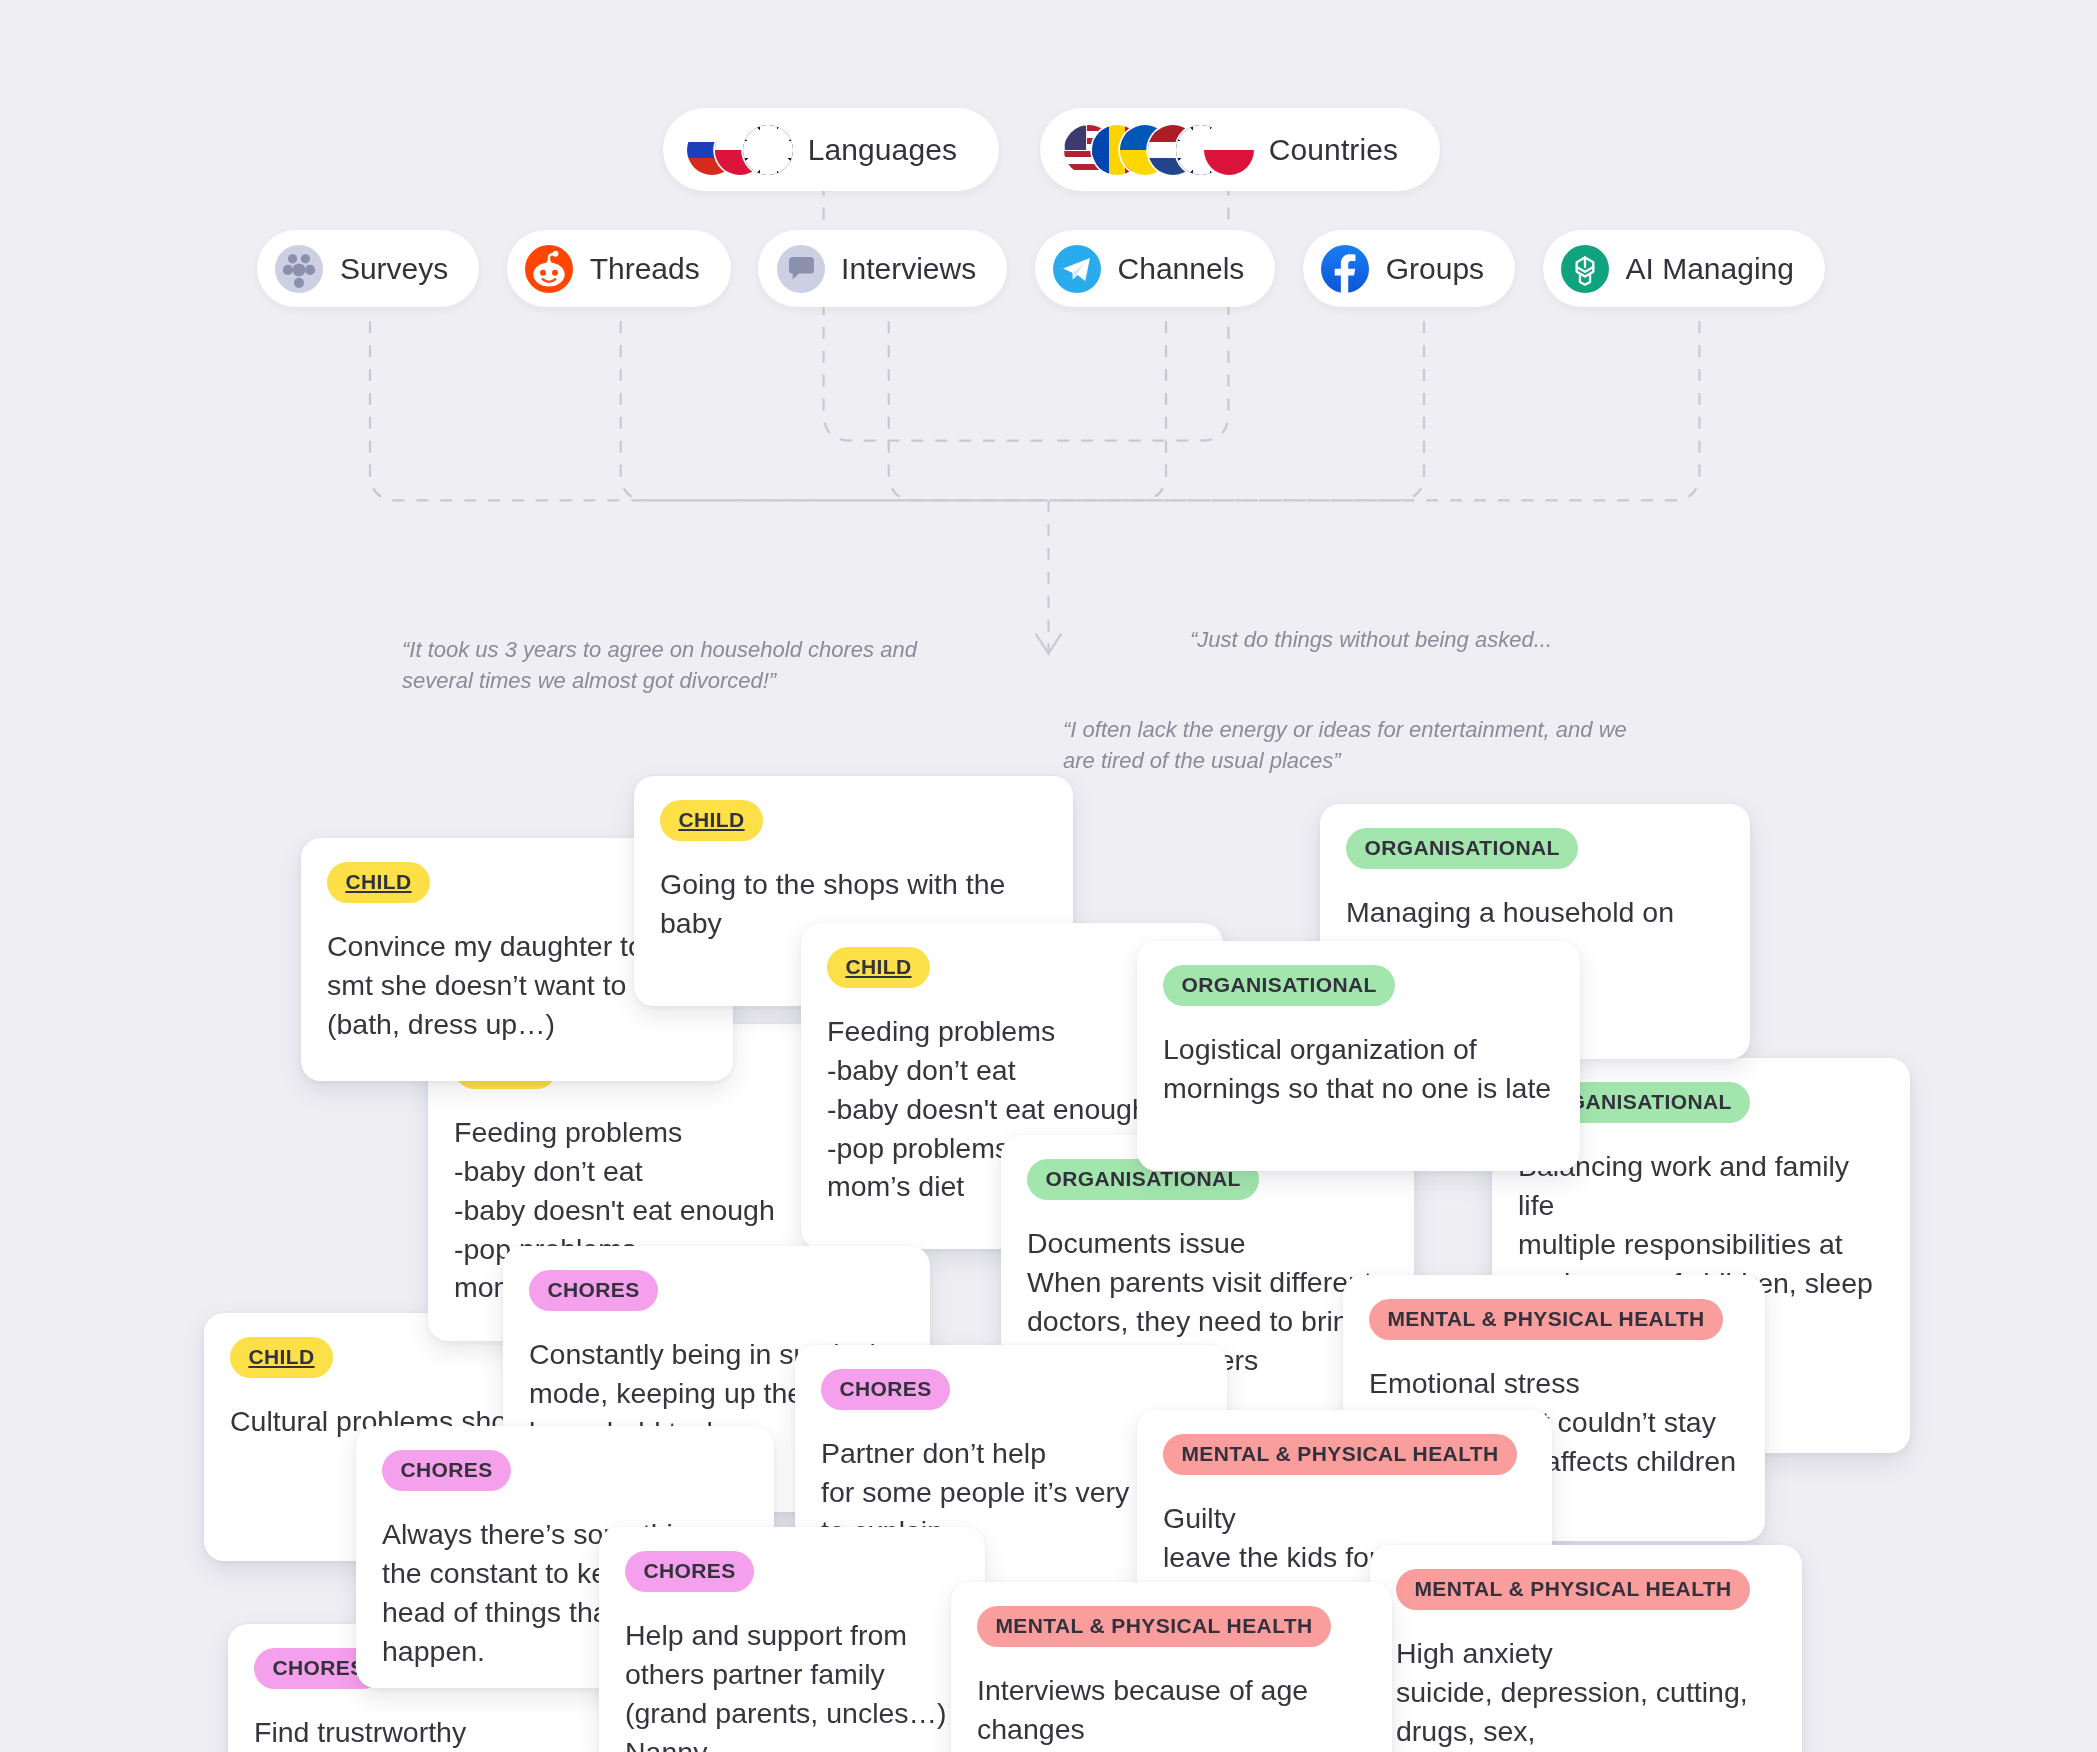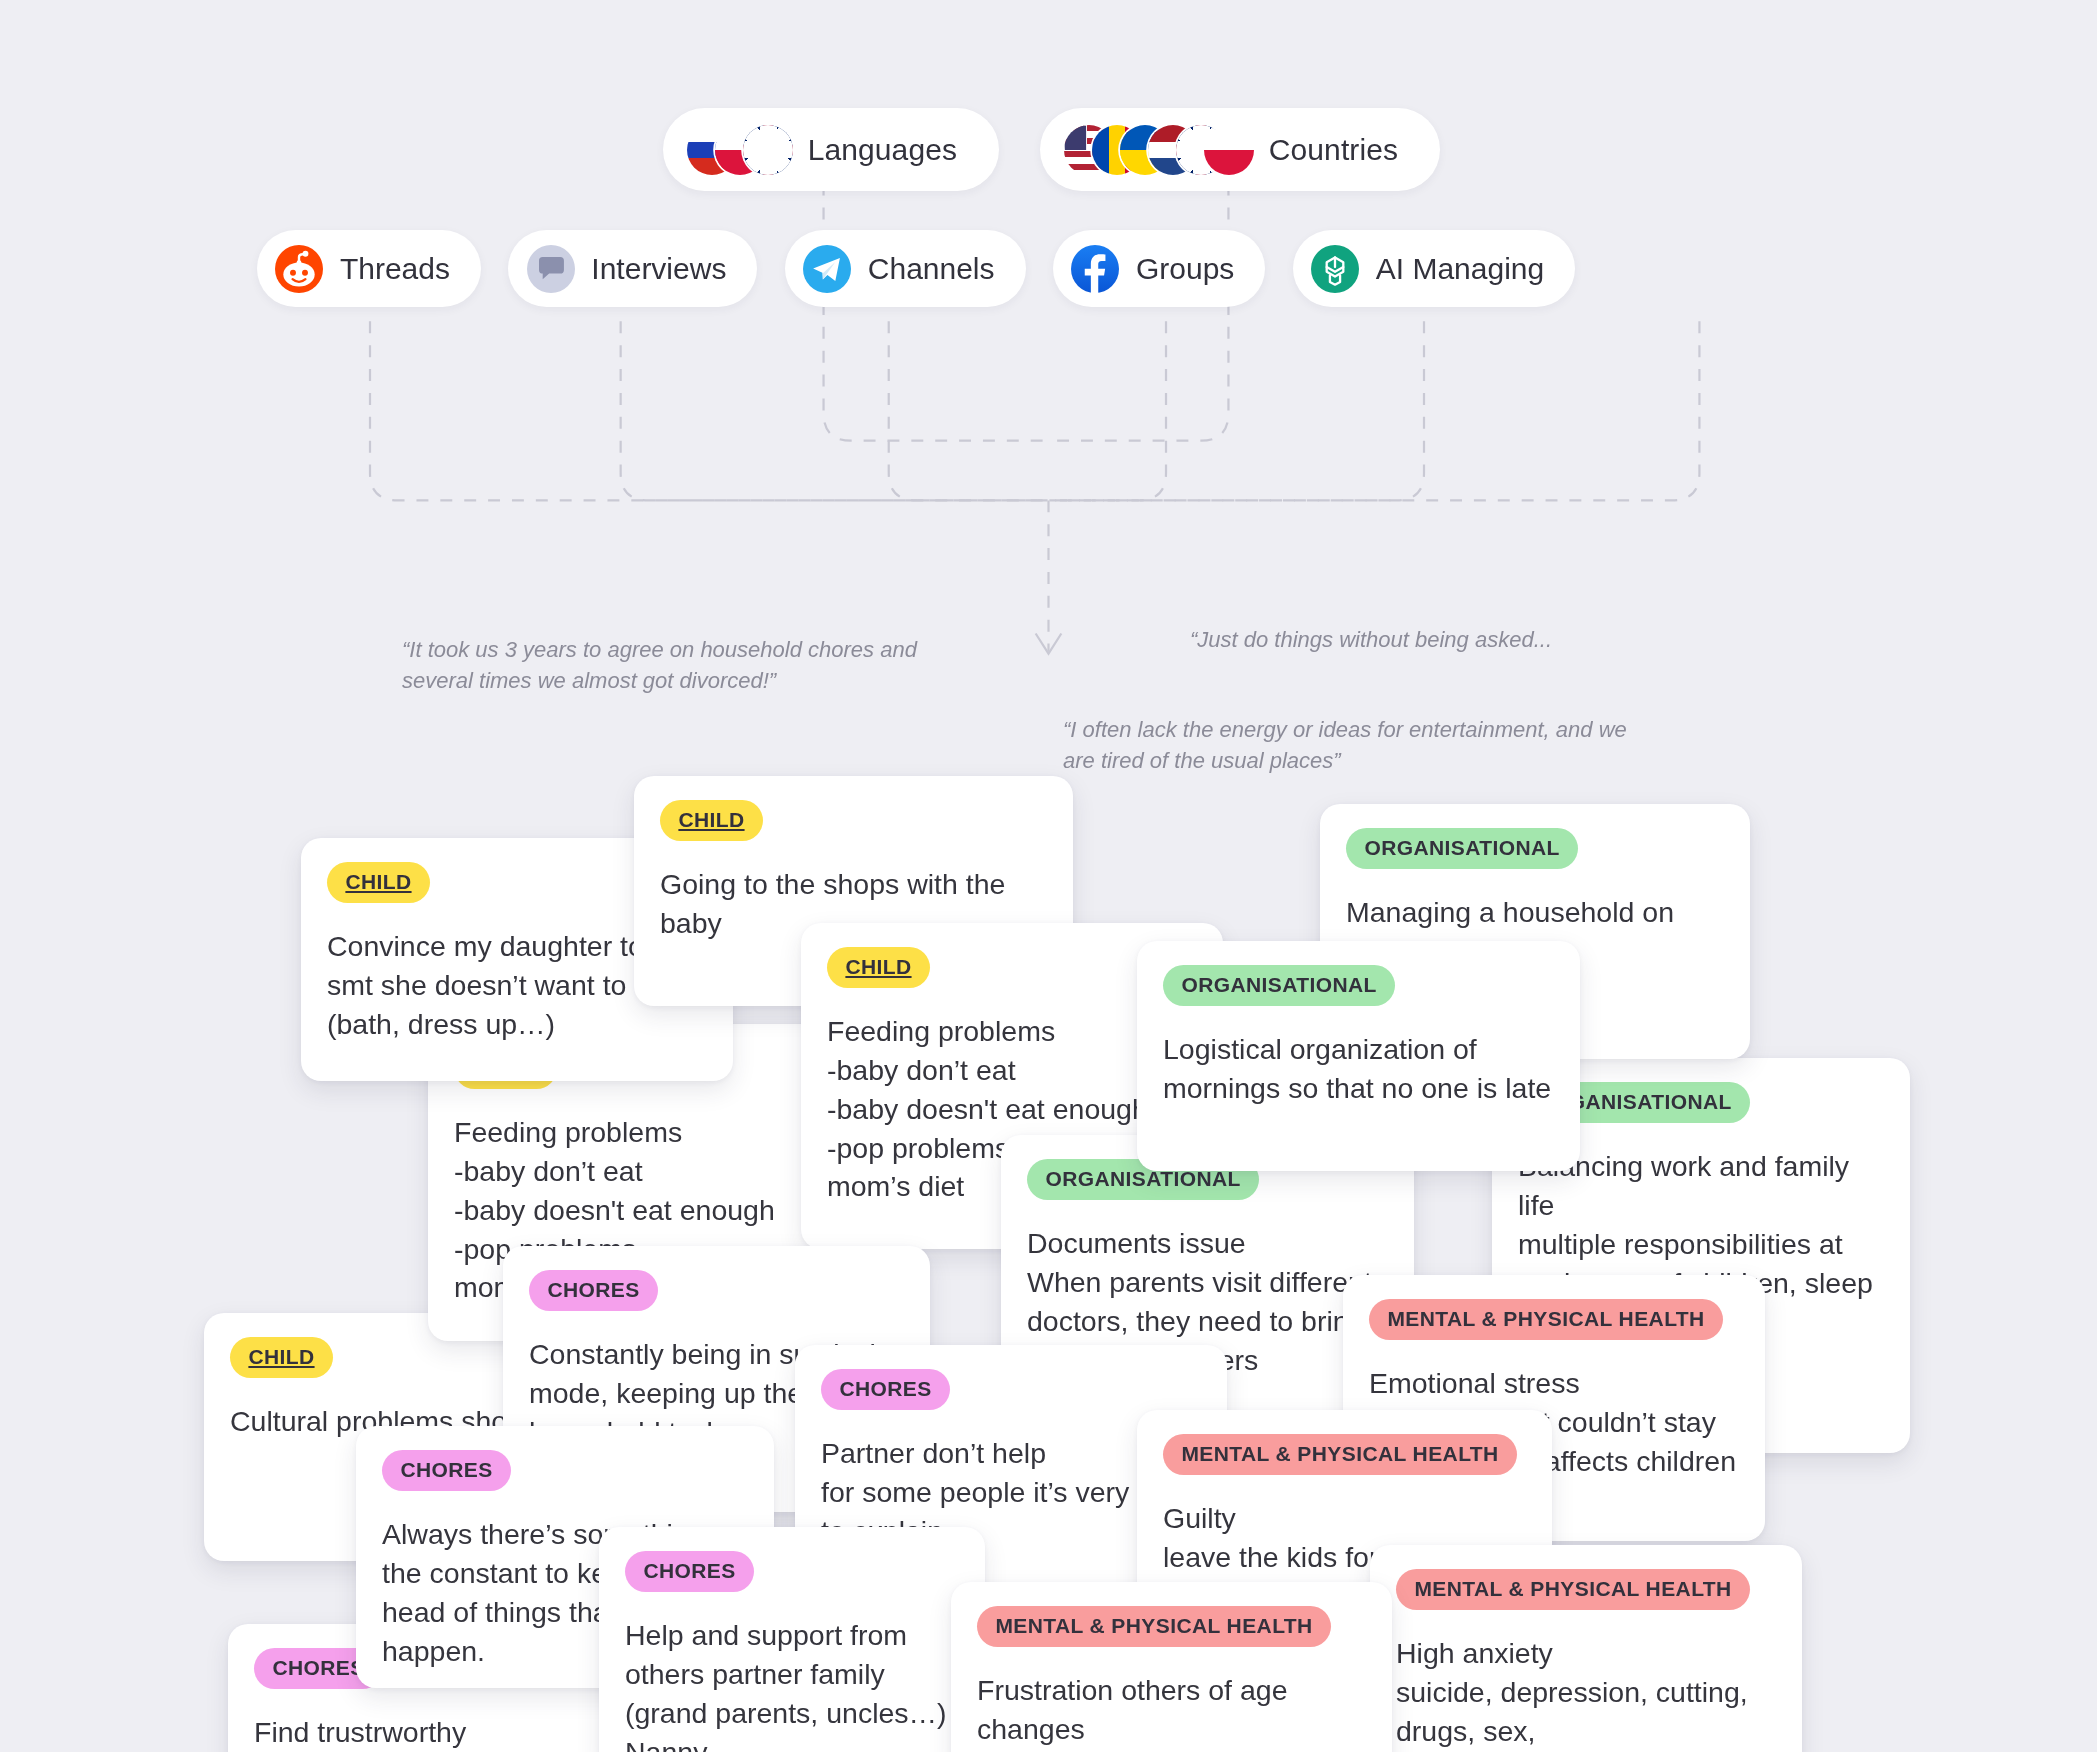--- a/index.html
+++ b/index.html
@@ -162,20 +162,35 @@
         <span class="flag f-nl"></span>
         <span class="flag f-gb"></span>
         <span class="flag f-pl"></span>
       </div>
       <span class="pill-label">Countries</span>
     </div>
   </div>
 
   <div class="chip-row" style="left:257px; top:230px;">
 
+    <div class="chip">
+      <span class="chip-ic ic-surveys">
+        <svg viewBox="0 0 52 52">
+            <g fill="#8b90ad">
+          <circle cx="19" cy="15" r="5"></circle>
+              <circle cx="33" cy="15" r="5"></circle>
+          <circle cx="14" cy="27" r="5.5"></circle>
+              <circle cx="38" cy="27" r="5.5"></circle>
+          <circle cx="26" cy="27" r="7"></circle>
+              <circle cx="26" cy="41" r="5.5"></circle>
+        </g>
+          </svg>
+      </span>
+      <span class="chip-label">Surveys</span>
+    </div>
 
     <div class="chip">
       <span class="chip-ic ic-threads">
         <svg viewBox="0 0 52 52">
           <ellipse cx="26" cy="32" rx="17" ry="13" fill="#fff"></ellipse>
           <circle cx="19.5" cy="30" r="3.2" fill="#ff4500"></circle>
           <circle cx="32.5" cy="30" r="3.2" fill="#ff4500"></circle>
           <path d="M19 37 Q26 43 33 37" stroke="#ff4500" stroke-width="2.4" fill="none" stroke-linecap="round"></path>
           <path d="M26 19 L26 13 Q26 10 30 10" stroke="#fff" stroke-width="2.6" fill="none" stroke-linecap="round"></path>
           <circle cx="33" cy="9.5" r="3.2" fill="#fff"></circle>
@@ -330,17 +345,17 @@
   </div>
 
   <div class="card" style="left:599px; top:1527px; width:386px; height:243px; z-index:26;">
     <span class="badge b-chores">CHORES</span>
     <div class="card-text">Help and support from others partner family (grand parents, uncles…)
 Nanny</div>
   </div>
 
   <div class="card" style="left:951px; top:1582px; width:441px; height:193px; z-index:27;">
     <span class="badge b-mph">MENTAL &amp; PHYSICAL HEALTH</span>
-    <div class="card-text">Frustration others of age changes</div>
+    <div class="card-text">Interviews because of age changes</div>
   </div>
 
 </div>
 
 
 </body></html>

